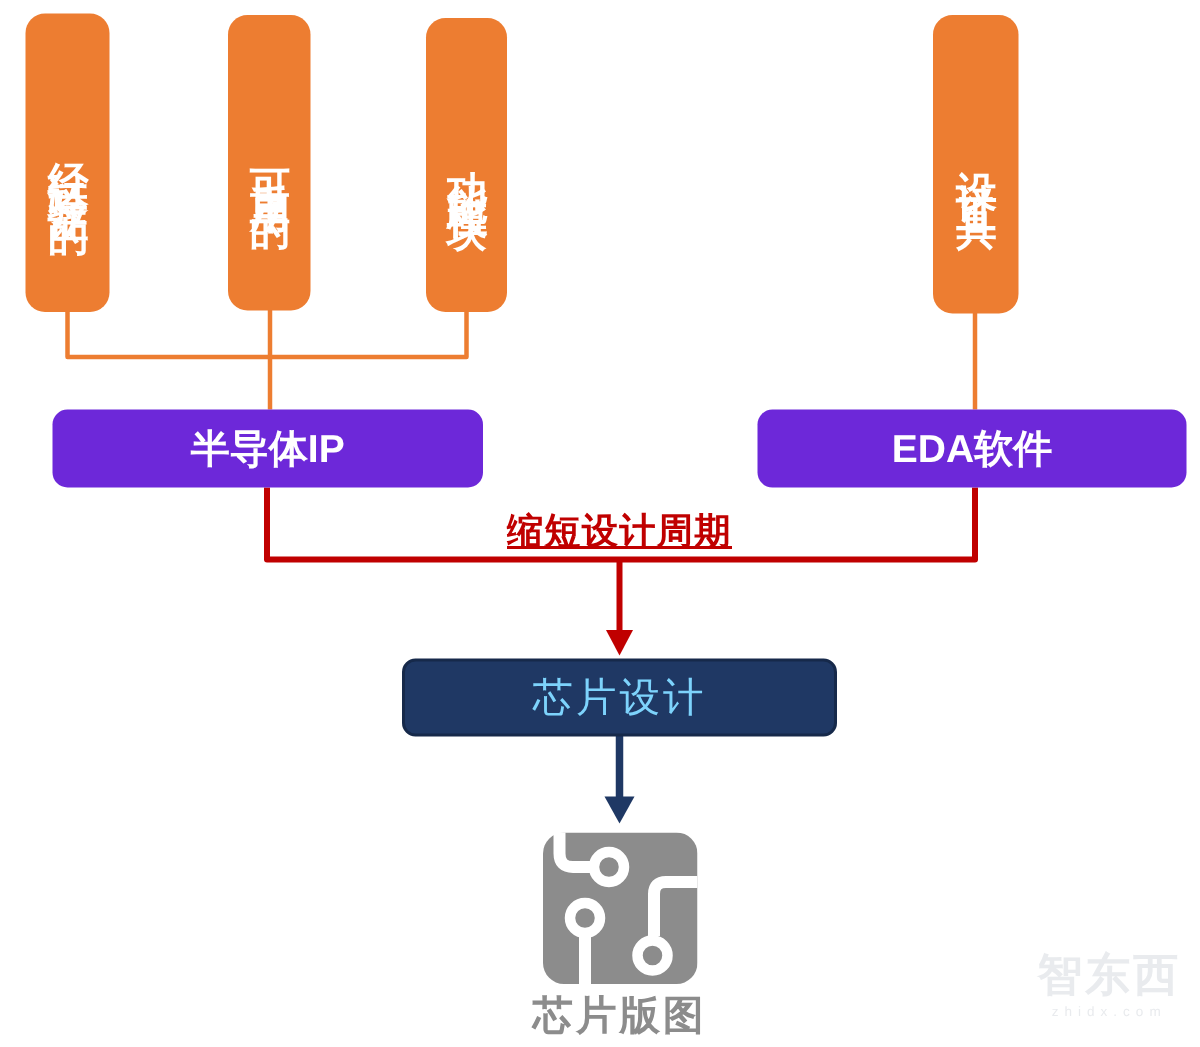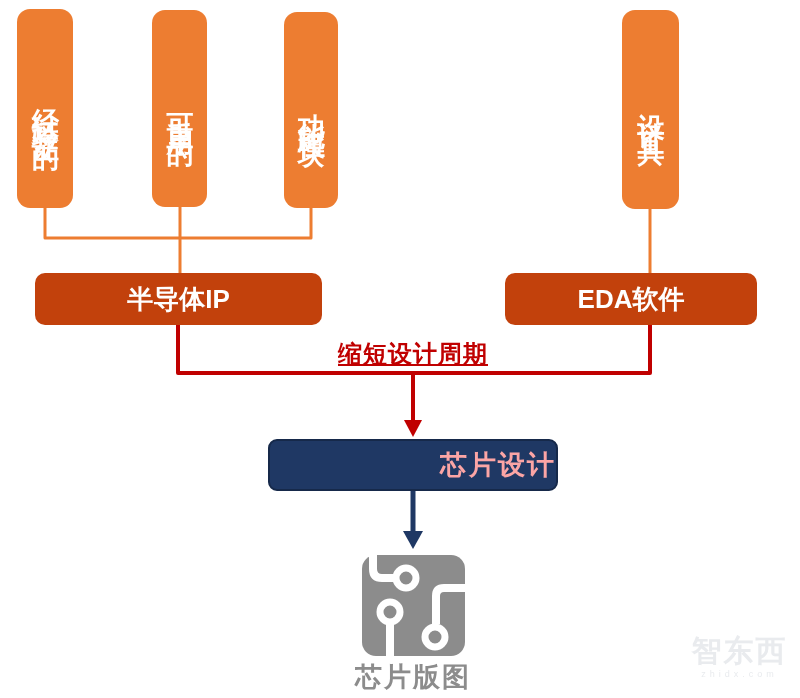--- a/index.html
+++ b/index.html
@@ -38,31 +38,31 @@
   }
   .vnode.n1 { left: 17px;  top: 9px;  height: 199px; }
   .vnode.n2 { left: 152px; top: 10px; height: 197px; width: 55px; }
   .vnode.n3 { left: 284px; top: 12px; height: 196px; width: 54px; }
   .vnode.n4 { left: 622px; top: 10px; height: 199px; width: 57px; }
   
   .rnode {
     position: absolute;
     top: 273px;
     height: 52px;
-    background: #c2410c;
+    background: #6d28d9;
     border-radius: 10px;
     color: #ffffff;
     display: flex;
     align-items: center;
     justify-content: center;
     font-weight: bold;
     font-size: 26px;
   }
   .rnode.r1 { left: 35px;  width: 287px; }
-  .rnode.r2 { left: 505px; width: 252px; }
+  .rnode.r2 { left: 505px; width: 286px; }
   
   .edge-label {
     position: absolute;
     left: 263px;
     top: 338px;
     width: 300px;
     text-align: center;
     color: #C00000;
     font-weight: bold;
     font-size: 24px;
@@ -73,25 +73,25 @@
   .nnode {
     position: absolute;
     left: 268px;
     top: 439px;
     width: 290px;
     height: 52px;
     background: #1F3864;
     border: 2px solid #16294A;
     box-sizing: border-box;
     border-radius: 9px;
-    color: #fca5a5;
+    color: #7dd3fc;
     display: flex;
     align-items: center;
-    justify-content: flex-end;
-    font-weight: bold;
+    justify-content: center;
+    font-weight: normal;
     font-size: 27px;
     letter-spacing: 2px;
   }
   
   .chip-icon {
     position: absolute;
     left: 362px;
     top: 555px;
     width: 103px;
     height: 101px;

